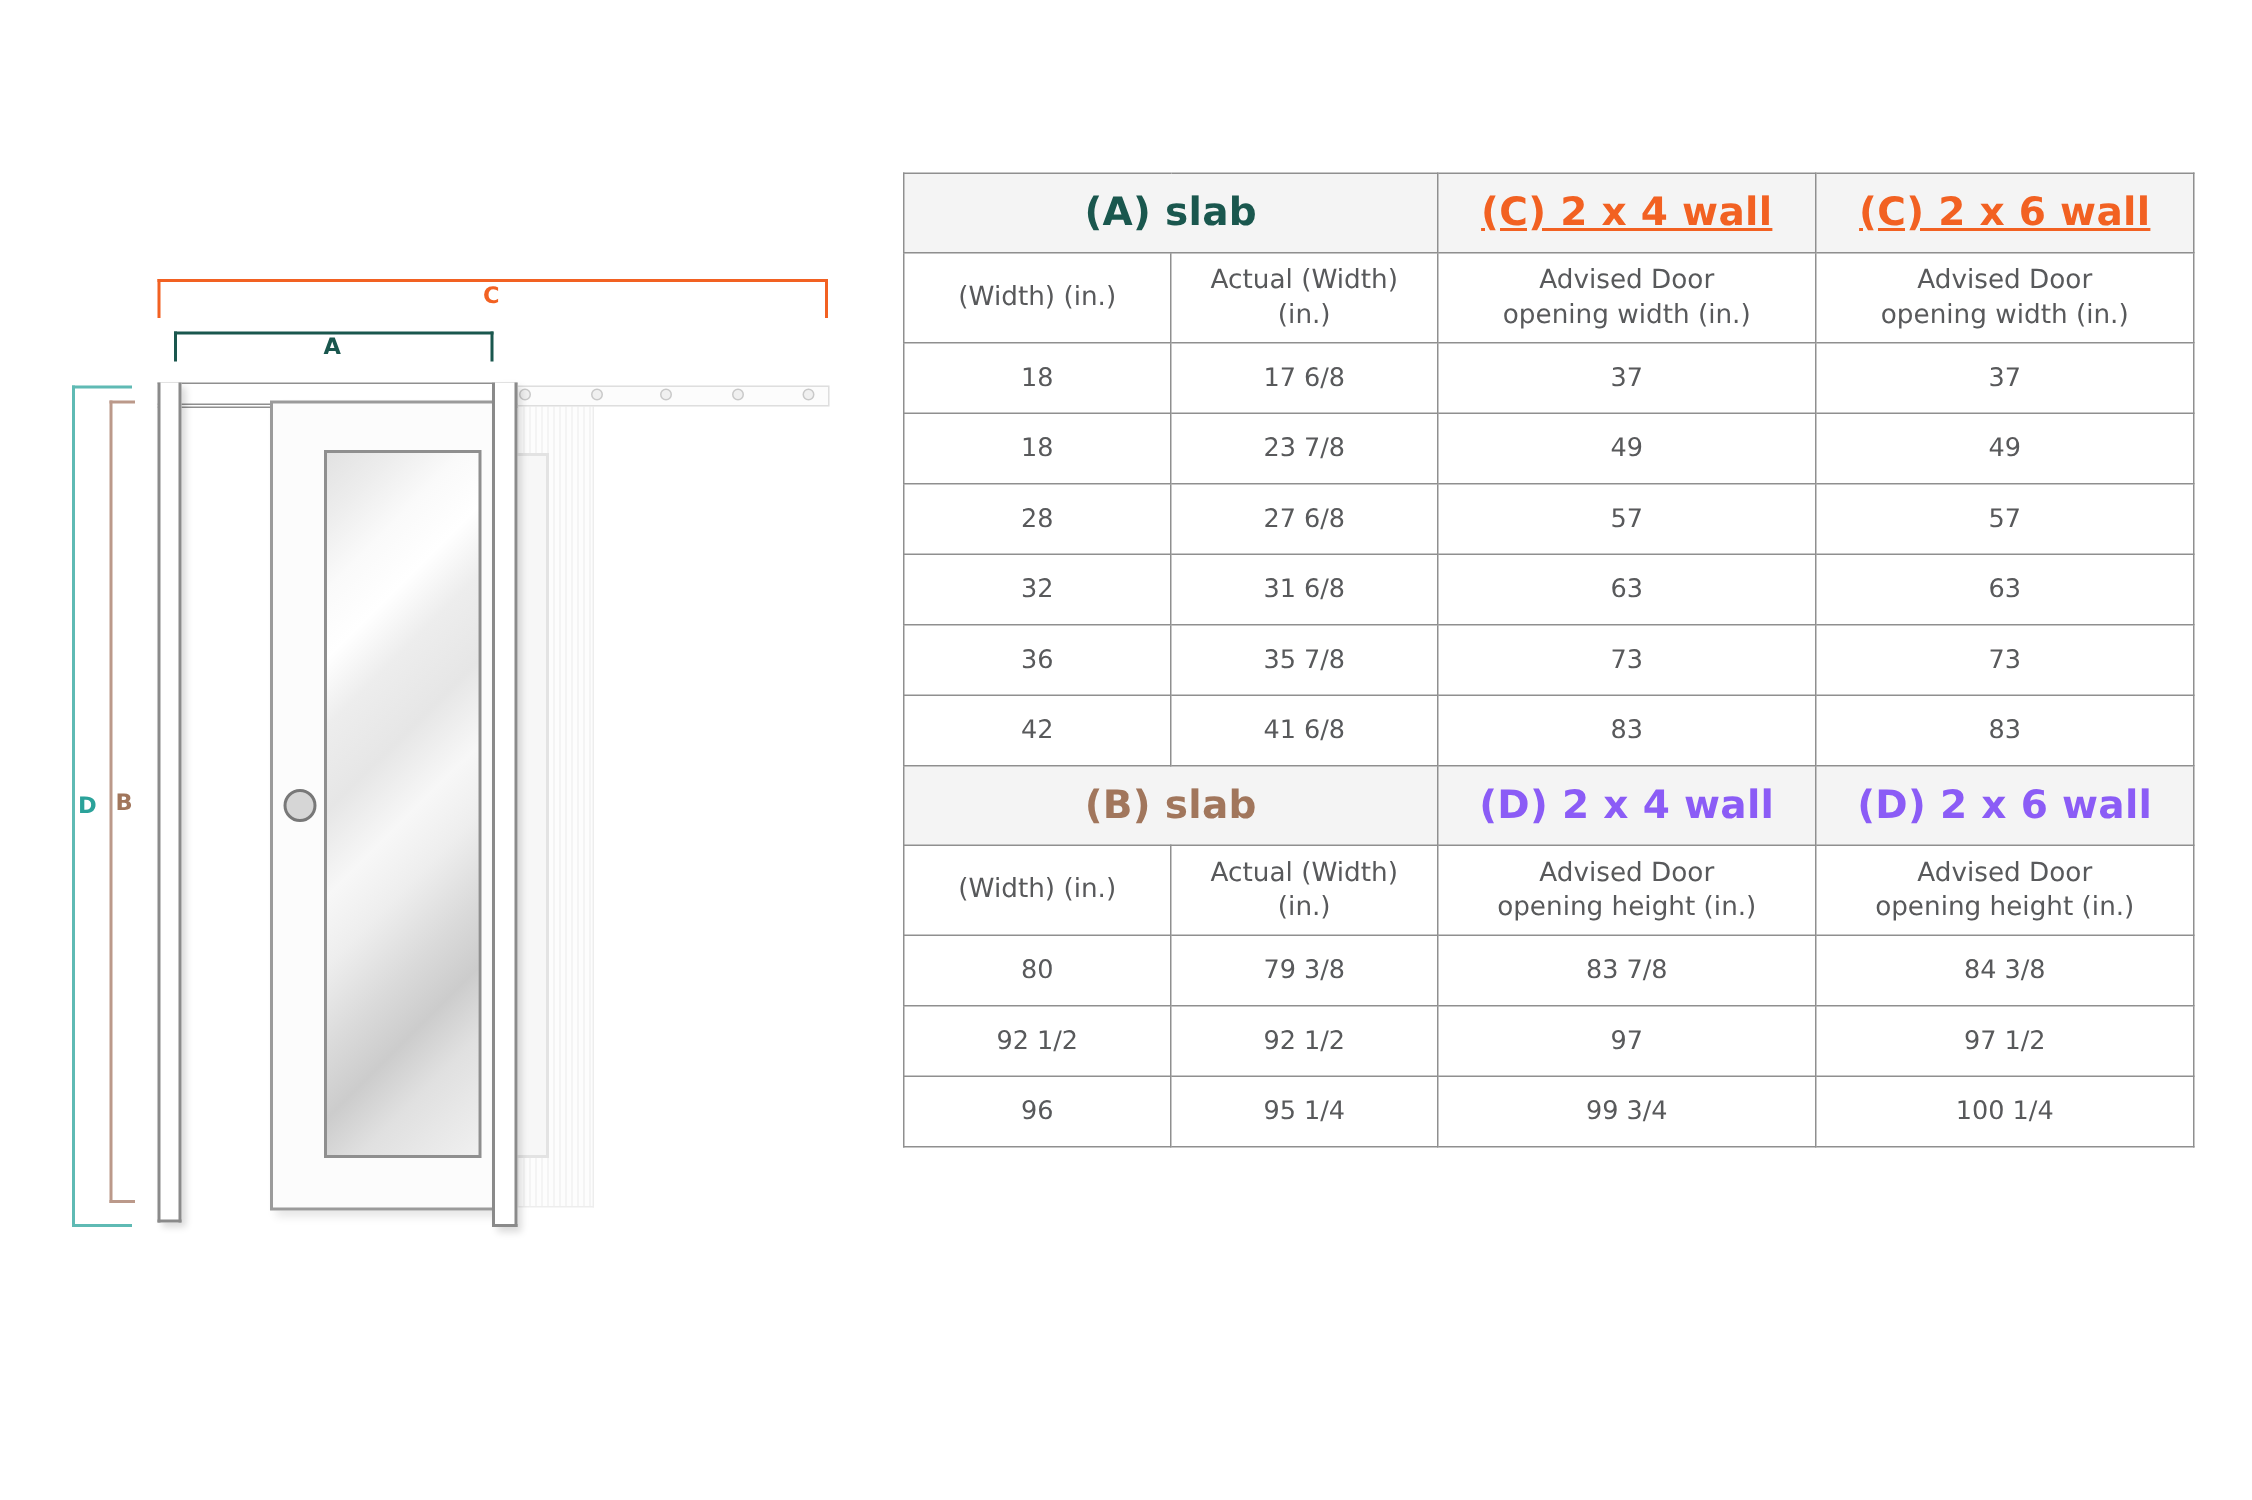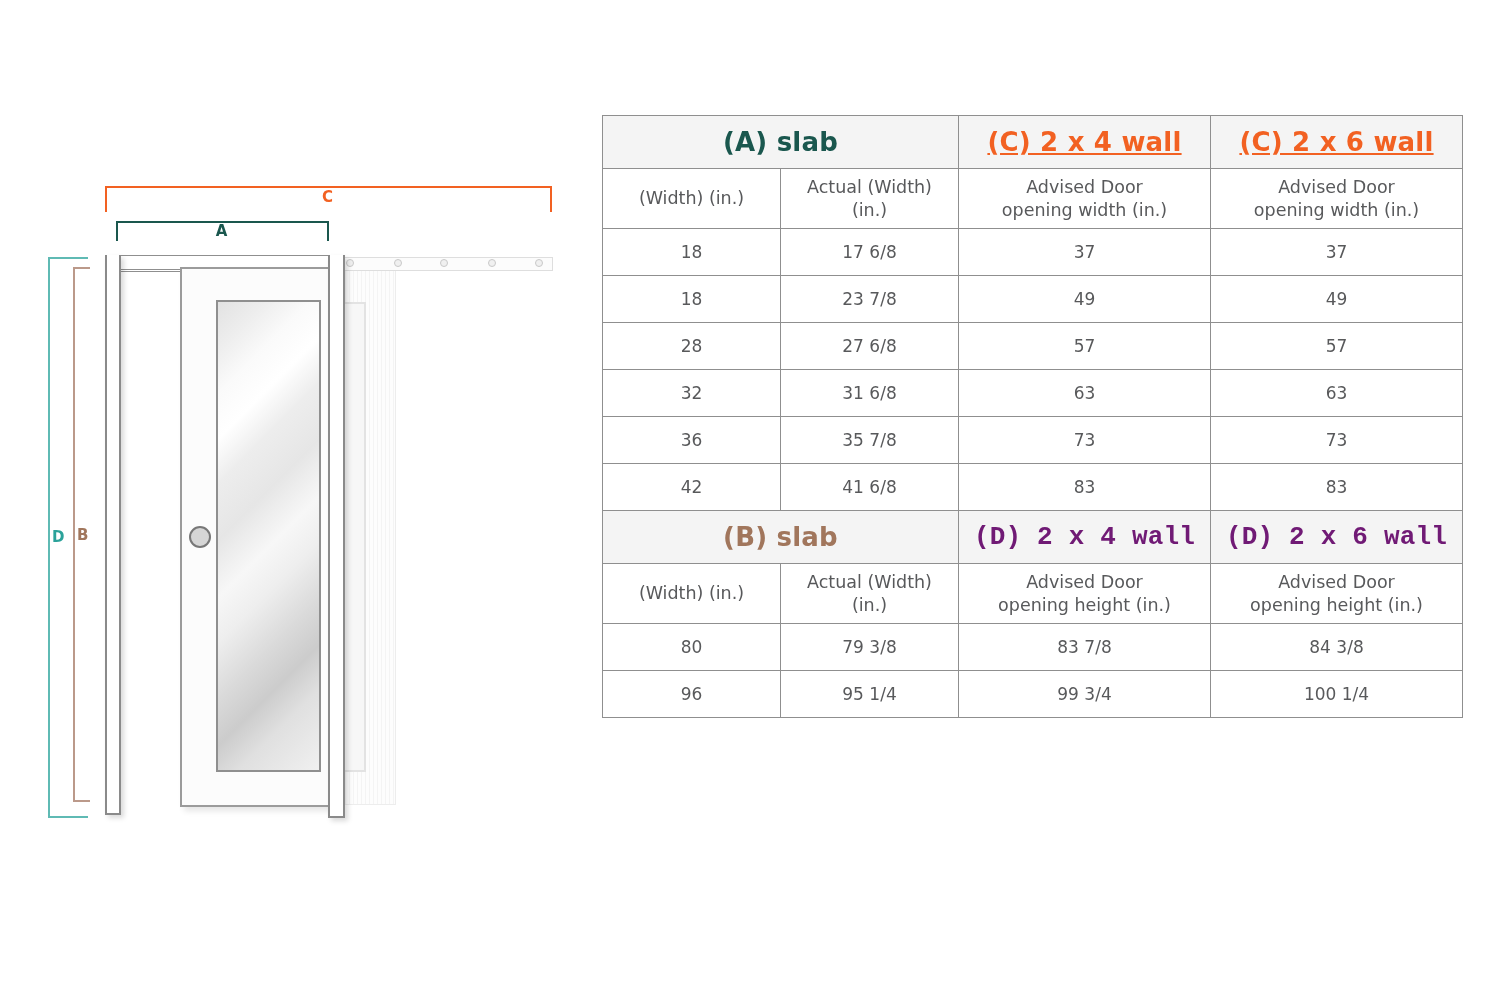--- a/index.html
+++ b/index.html
@@ -108,21 +108,21 @@
     font-size: 26px; font-weight: 600; letter-spacing: 0.2px;
   }
   tr.sub-row td {
     height: 60px; font-size: 17.5px; color: #58595b; line-height: 1.3;
     white-space: pre-line; font-weight: 400;
   }
   tr.data-row td { height: 47px; font-size: 17px; color: #58595b; }
   .col-a { color: #1a574e; }
   .col-c { color: #f26122; text-decoration: underline; }
   .col-b { color: #a1765c; }
-  .col-d { color: #701a75; font-family: Liberation Mono, monospace; }
+  .col-d { color: #8b5cf6; }
 </style>
 </head>
 <body>
 
 <div class="diagram">
 
   <div class="abs pocket-stripes"></div>
   <div class="abs ghost-panel"></div>
 
   <div class="abs track">
@@ -233,20 +233,26 @@
     </tbody>
 
     <tbody>
         <tr class="data-row">
           <td>80</td>
           <td>79 3/8</td>
           <td>83 7/8</td>
           <td>84 3/8</td>
         </tr>
         <tr class="data-row">
+          <td>92 1/2</td>
+          <td>92 1/2</td>
+          <td>97</td>
+          <td>97 1/2</td>
+        </tr>
+        <tr class="data-row">
           <td>96</td>
           <td>95 1/4</td>
           <td>99 3/4</td>
           <td>100 1/4</td>
         </tr>
       </tbody>
   </table>
 </div>
 
 </body></html>

